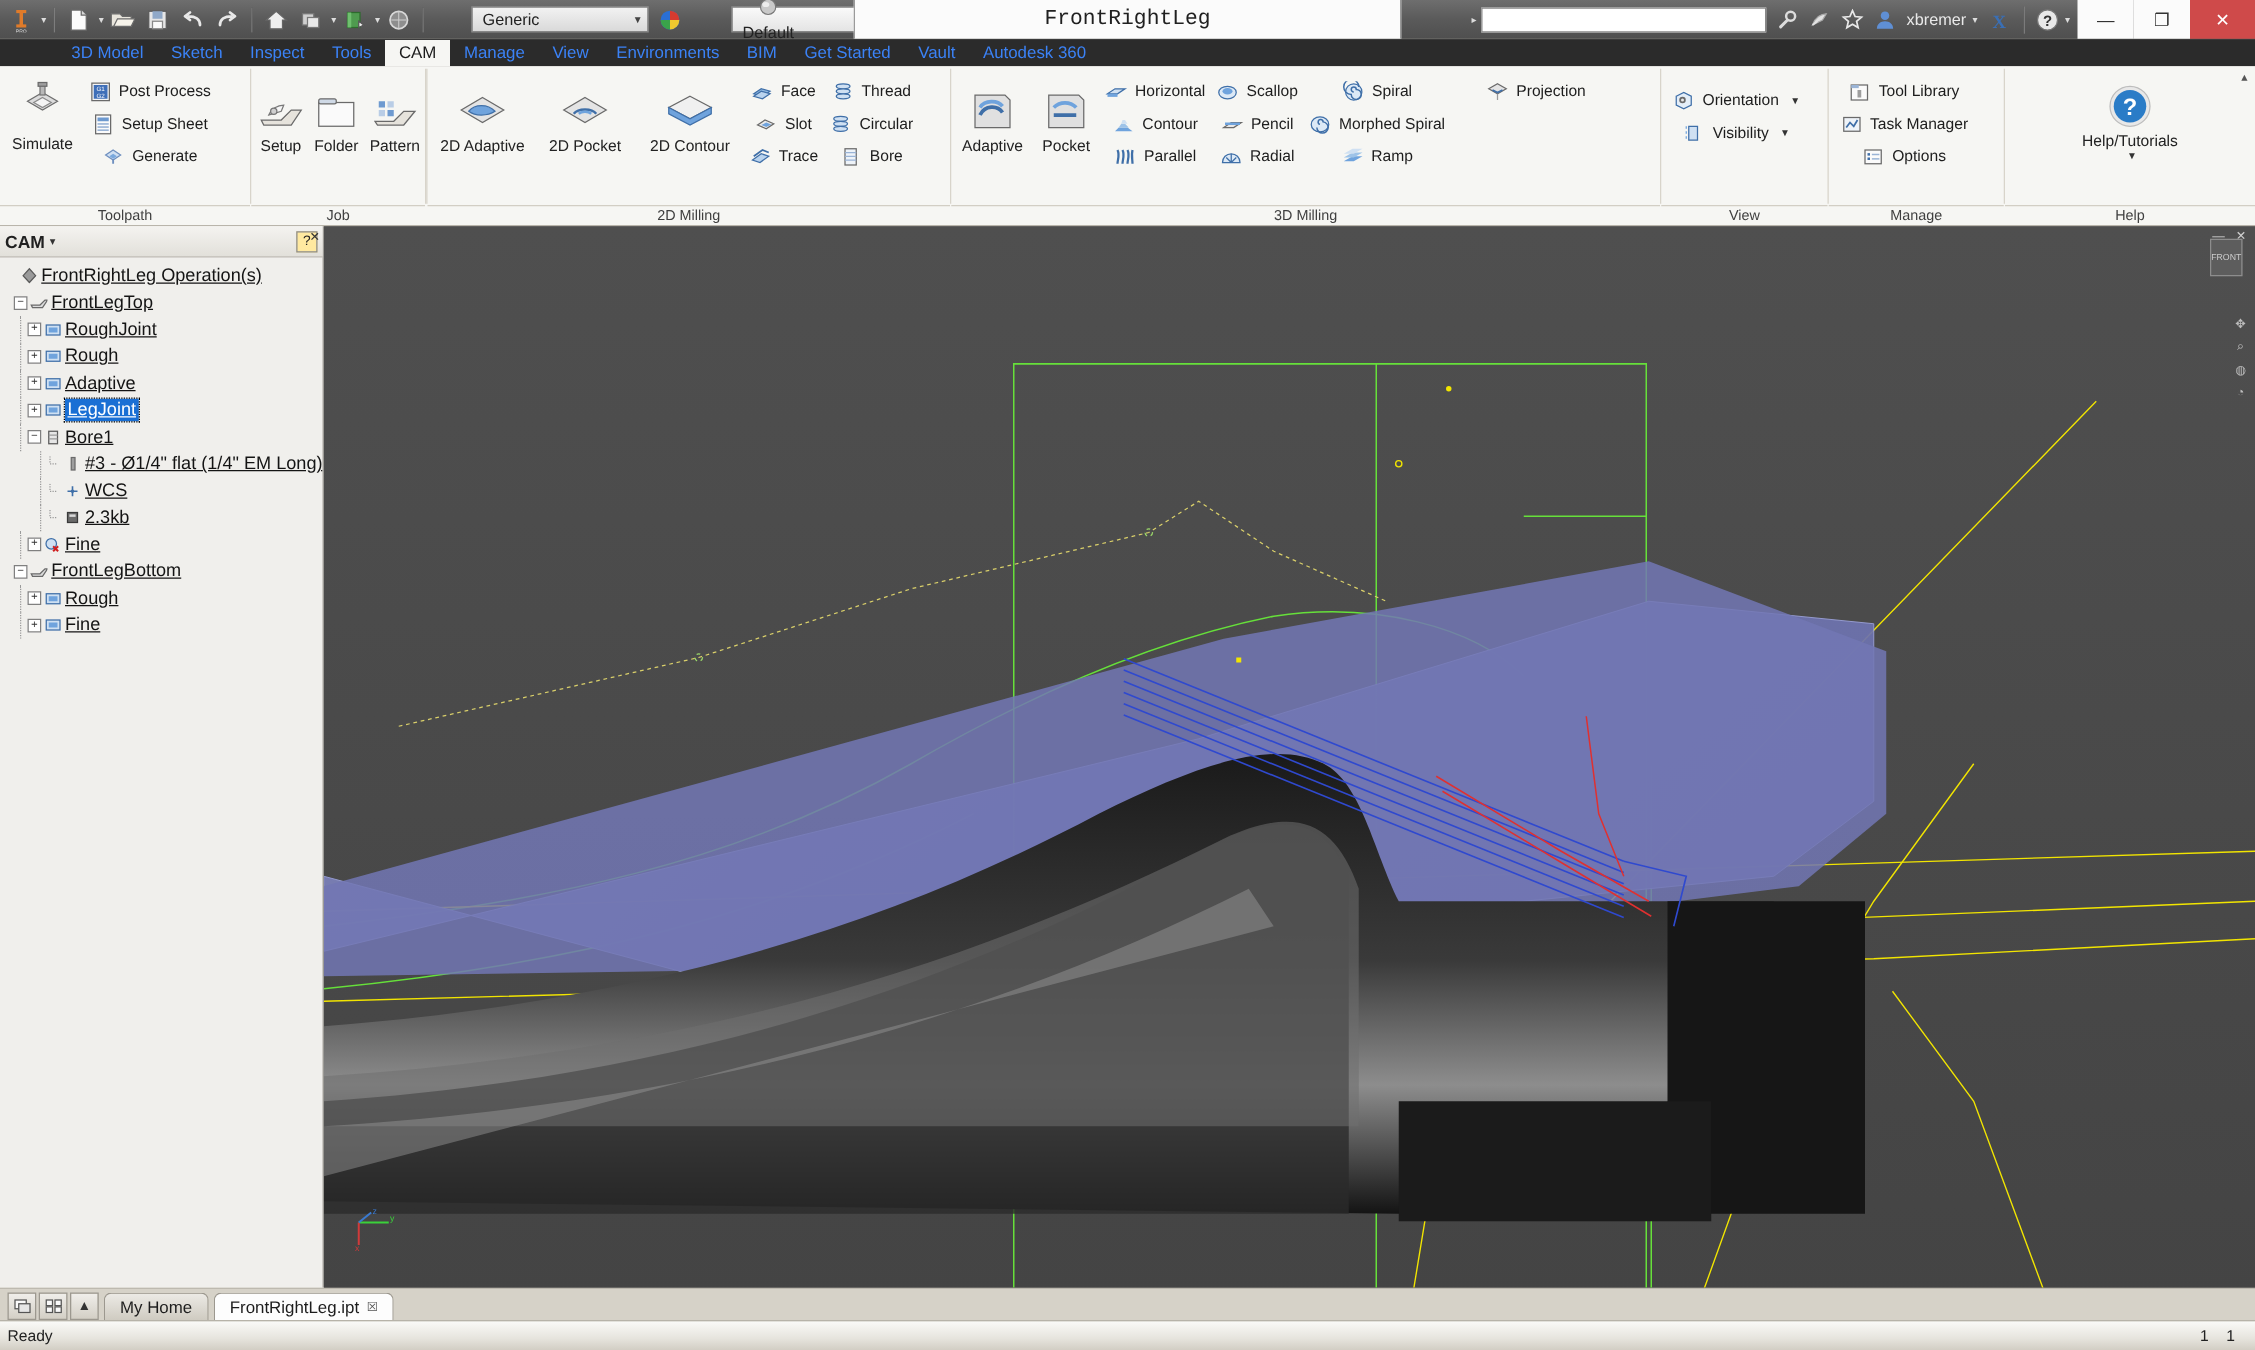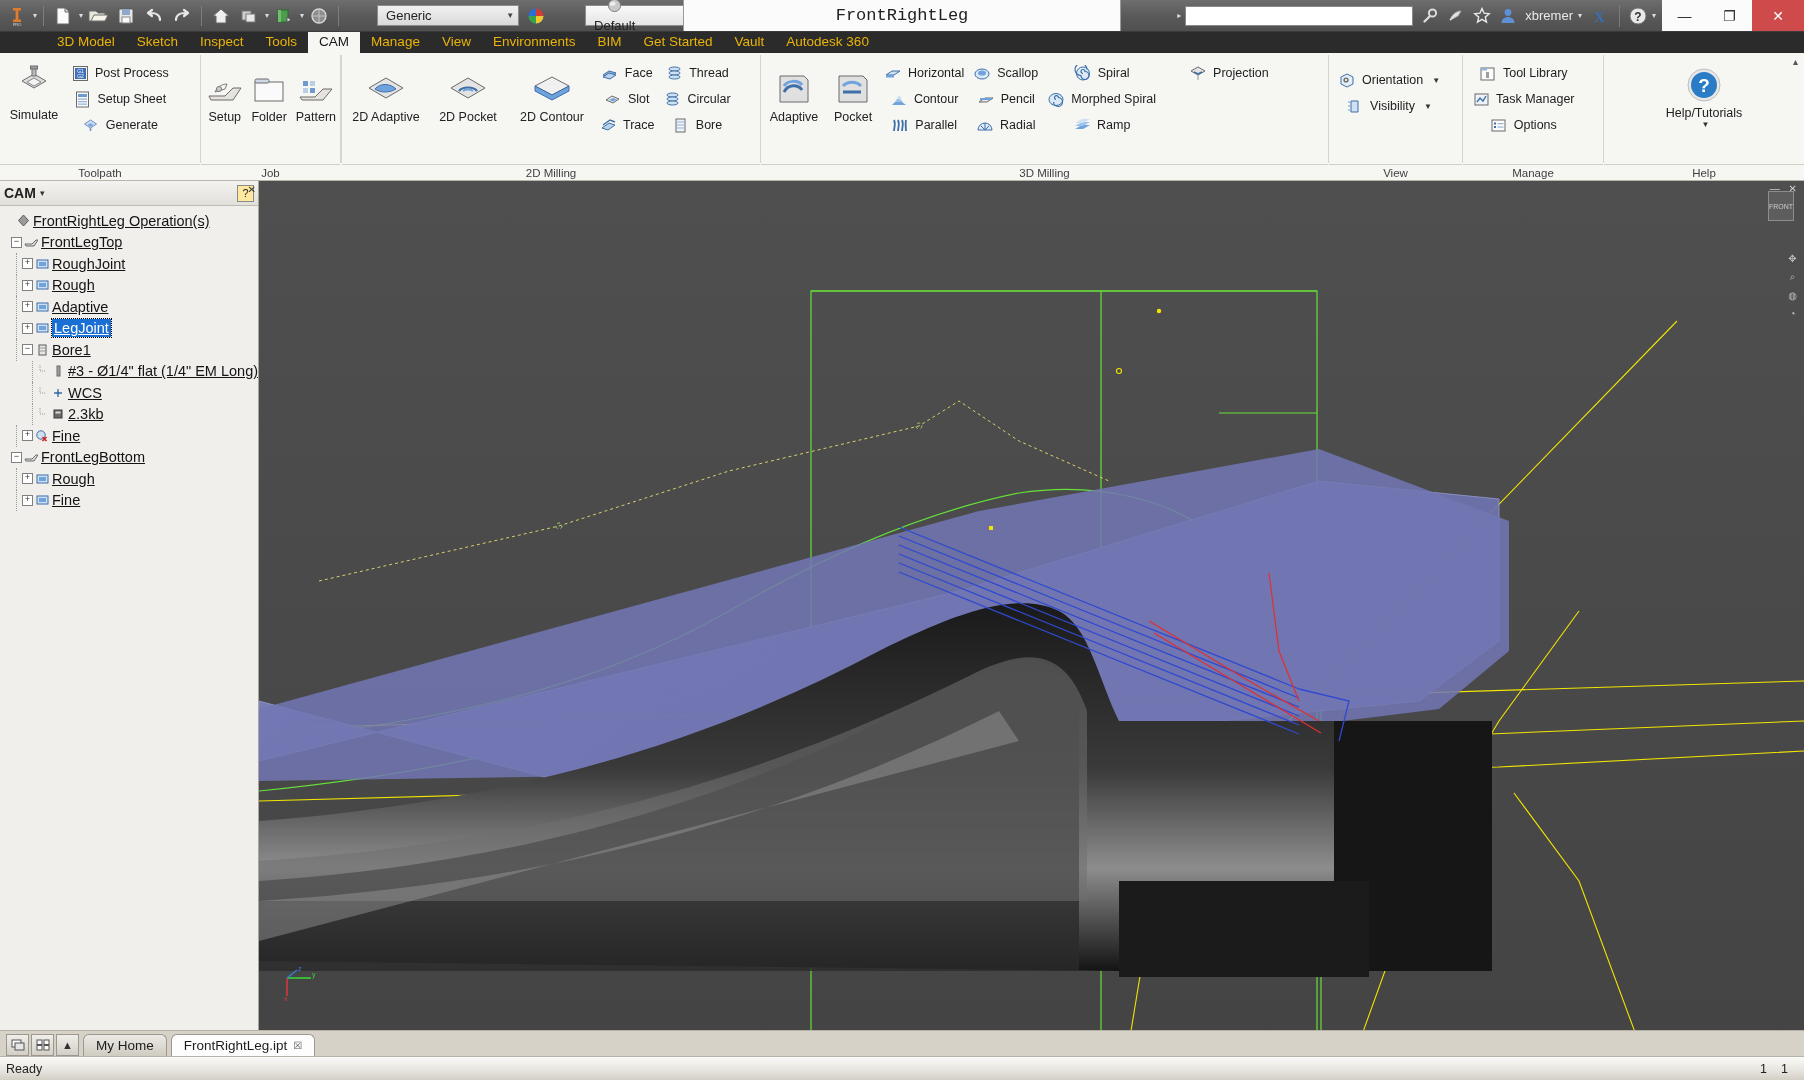--- a/index.html
+++ b/index.html
@@ -57,21 +57,21 @@
   }
   .wbtn.close { background: #cf4a4a; color: #fff; width: 52px; }
   .tb-divider { width:1px; height:22px; background:#454545; margin:0 5px; border-right:1px solid #7b7b7b;}
 
   
   .ribbon-tabs {
     height: 21px; flex: 0 0 21px; background: #2b2b2b;
     display: flex; align-items: flex-end; padding-left: 46px; gap: 0;
   }
   .rtab {
-    font-size: 13.5px; color: #eab308; padding: 2px 11px 3px 11px; line-height: 16px;
+    font-size: 13.5px; color: #3b82f6; padding: 2px 11px 3px 11px; line-height: 16px;
     white-space: nowrap;
   }
   .rtab.active { background: #f6f6f3; color: #1a1a1a; }
 
   
   .ribbon {
     flex: 0 0 128px; height: 128px; background: #f6f6f3;
     display: flex; position: relative; border-bottom: 1px solid #b9b5ab;
   }
   .panel { position: relative; display: flex; flex-direction: column; height: 128px; }

